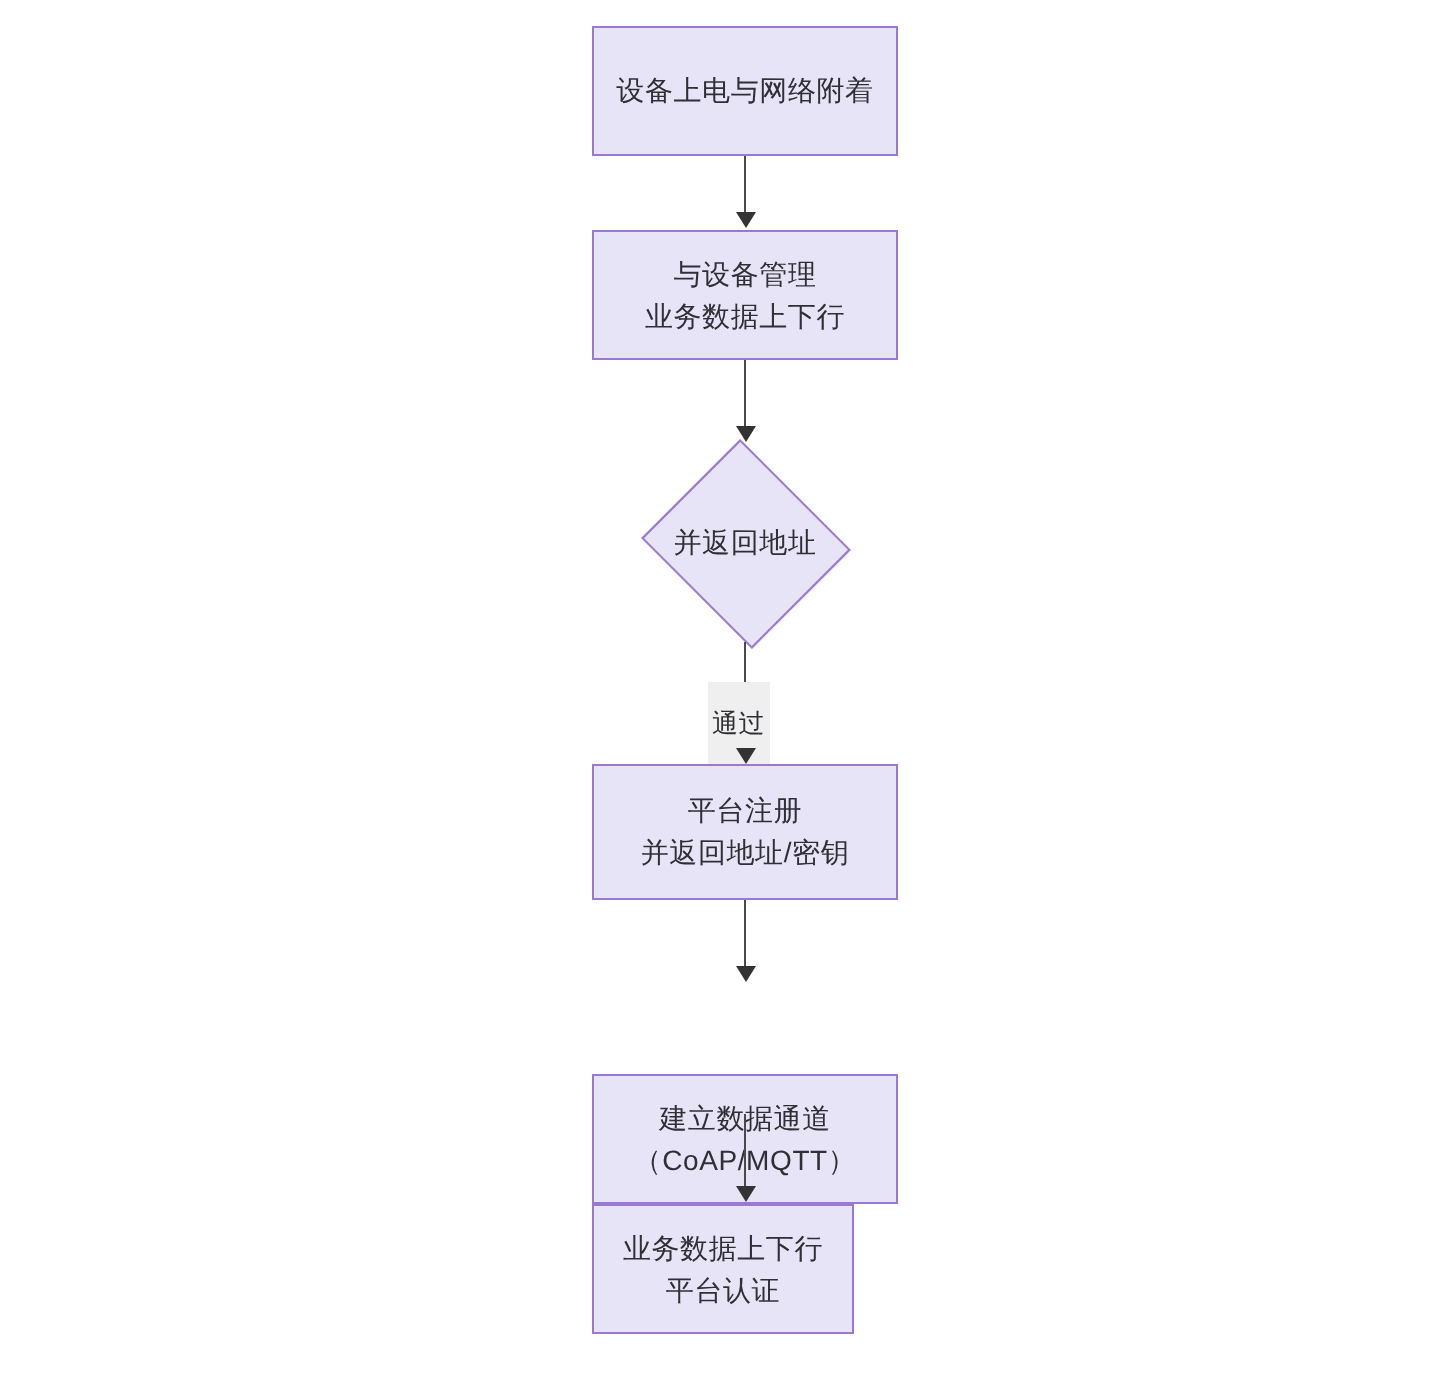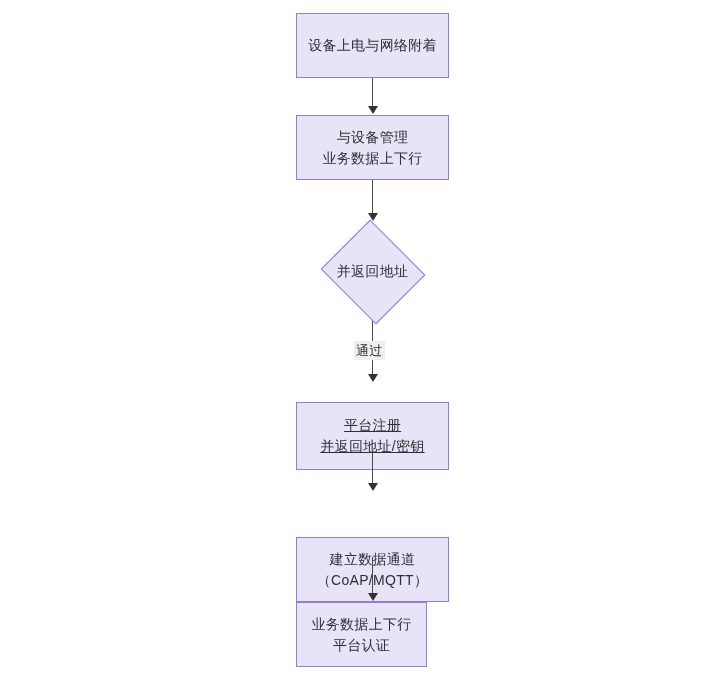--- a/index.html
+++ b/index.html
@@ -77,21 +77,21 @@
     border-left: 5px solid transparent;
     border-right: 5px solid transparent;
     border-top: 8px solid #333333;
   }
   .edge-label {
     position: absolute;
     background: #efefef;
     color: #2f2f35;
     font-size: 13px;
     line-height: 17px;
-    padding: 1px 2px;
+    padding: 12px 2px;
     white-space: nowrap;
     letter-spacing: 0.3px;
   }
 </style>
 </head>
 <body>
 
 <div id="flow-canvas">
 
   <div class="node" style="left:296px; top:13px; width:153px; height:65px;text-align:center;">
@@ -111,21 +111,21 @@
 
   <div class="decision-wrap" style="left:317px; top:222px; width:111px; height:99px;">
     <div class="decision-shape"></div>
     <span class="decision-label">并返回地址</span>
   </div>
 
   <div class="connector" style="left:372px; top:321px; height:54px;"></div>
   <div class="edge-label" style="left:354px; top:341px;">通过</div>
   <div class="arrowhead" style="left:368px; top:374px;"></div>
 
-  <div class="node" style="left:296px; top:402px; width:153px; height:68px;text-decoration:underline;">
+  <div class="node" style="left:296px; top:382px; width:153px; height:68px;">
     <span>平台注册</span>
     <span class="line2">并返回地址/密钥</span>
   </div>
 
   <div class="connector" style="left:372px; top:450px; height:34px;"></div>
   <div class="arrowhead" style="left:368px; top:483px;"></div>
 
   <div class="node" style="left:296px; top:492px; width:153px; height:65px;margin-top:45px;">
     <span>建立数据通道</span>
     <span class="line2">（CoAP/MQTT）</span>

